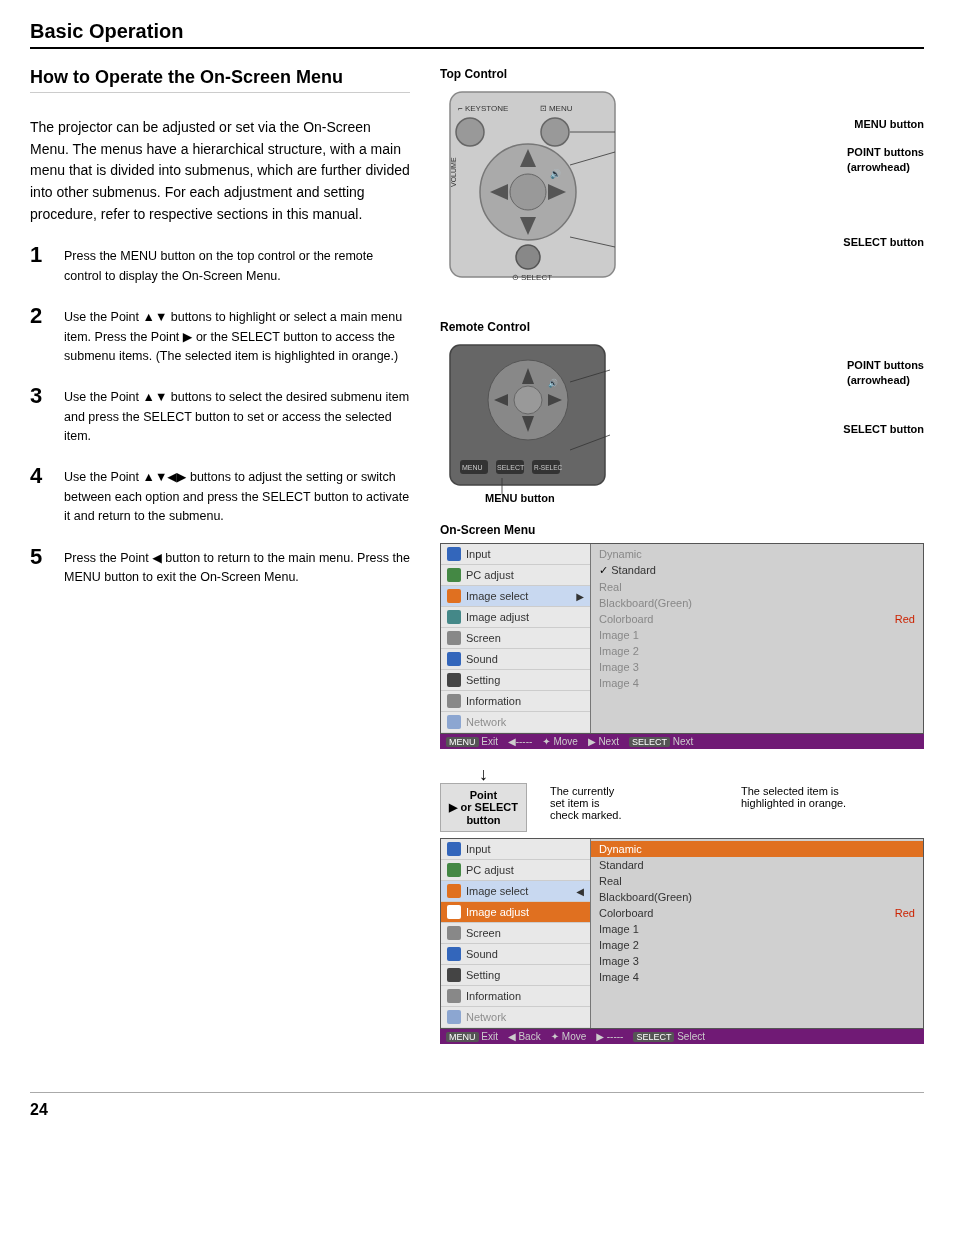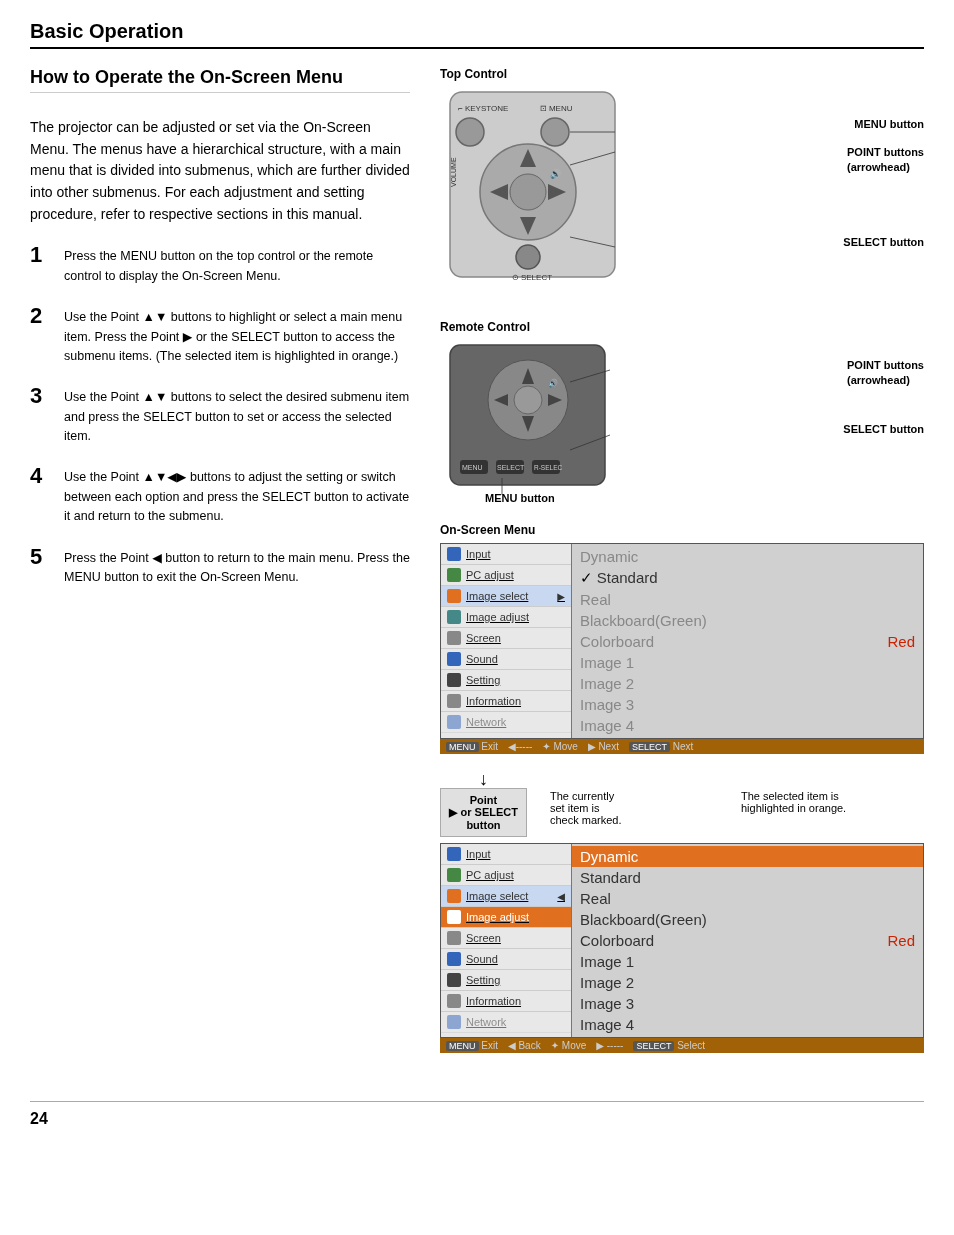--- a/index.html
+++ b/index.html
@@ -91,24 +91,23 @@
     .onscreen-menu-section {
       margin-bottom: 16px;
     }
     .onscreen-menu-container {
       display: flex;
       border: 1px solid #555;
       background: #fff;
       font-size: 11px;
     }
     .menu-left {
-      width: 131px;
+      width: 150px;
       background: #e8e8e8;
       border-right: 1px solid #777;
-      text-decoration: underline;
     }
     .menu-item {
       display: flex;
       align-items: center;
       padding: 3px 6px;
       gap: 5px;
       border-bottom: 1px solid #ccc;
       font-size: 11px;
       color: #333;
     }
@@ -134,37 +133,37 @@
     .menu-icon.gray { background: #888; }
     .menu-icon.dark { background: #444; }
 
     .menu-right {
       flex: 1;
       padding: 2px 0;
       background: #d0d0d0;
     }
     .menu-right-item {
       padding: 2px 8px;
-      font-size: 15px;
+      font-size: 11px;
       color: #333;
     }
     .menu-right-item.checked::before {
       content: "✓ ";
       color: #000;
     }
     .menu-right-item.highlighted-right {
       background: #e07020;
       color: #fff;
     }
     .menu-right-row {
       display: flex;
       justify-content: space-between;
     }
     .menu-bottom-bar {
-      background: #a16207;
+      background: #701a75;
       color: #fff;
       font-size: 10px;
       padding: 2px 6px;
       display: flex;
       gap: 10px;
       align-items: center;
     }
     .menu-bottom-bar span {
       color: #ccc;
     }

